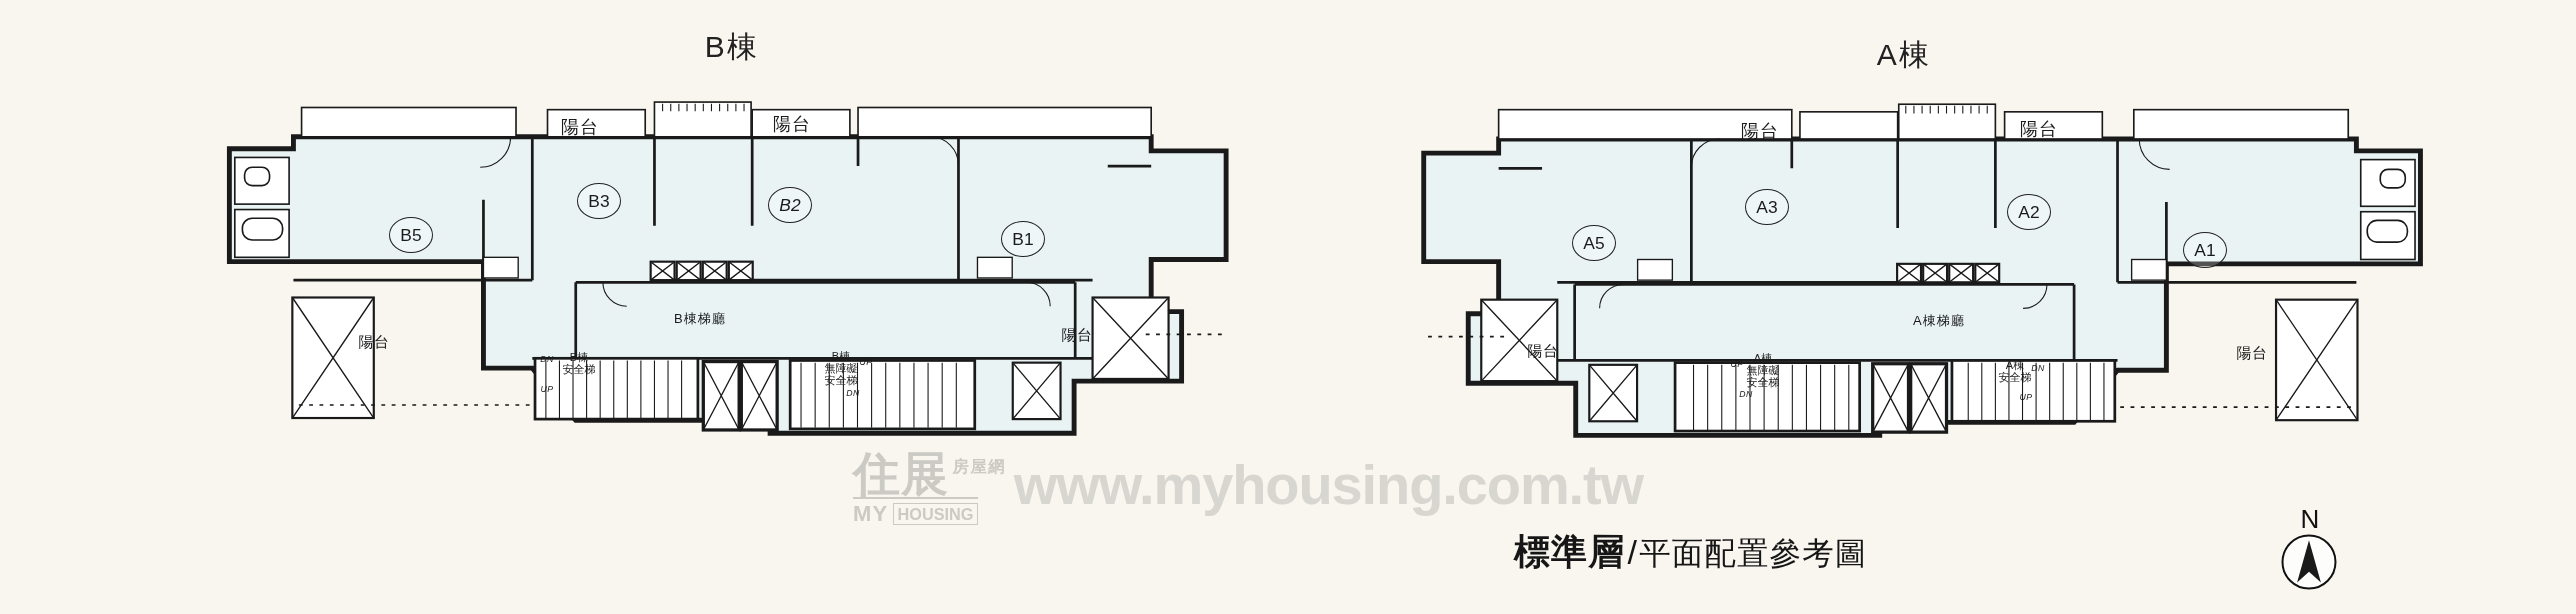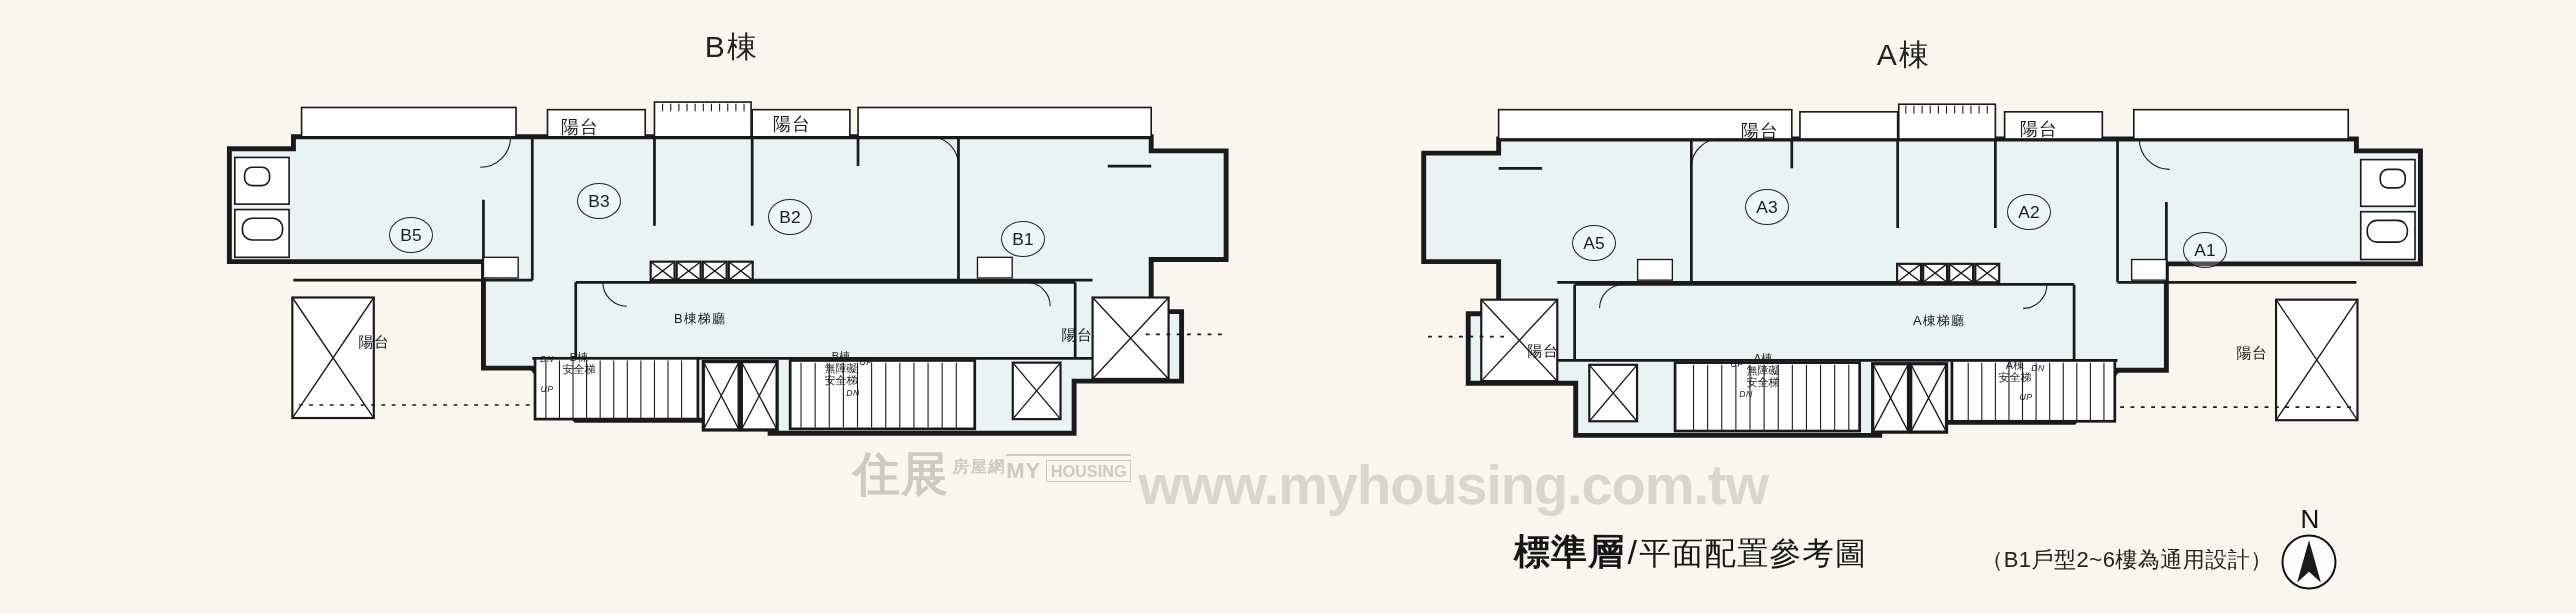--- a/index.html
+++ b/index.html
@@ -20,21 +20,21 @@
     display:flex;align-items:center;justify-content:center;
     font-size:17.4px;background:rgba(255,255,255,0.25);
   }
   .bal-top{font-size:18px;letter-spacing:1.1px;}
   .bal-bottom{font-size:15px;letter-spacing:0.5px;}
   .lobby-lbl{font-size:13px;letter-spacing:1.1px;}
   .stair-lbl{font-size:11px;line-height:12px;text-align:center;}
   .mark{font-size:8.7px;letter-spacing:0.5px;font-style:italic;}
   
   #watermark{position:absolute;left:853px;top:452px;display:flex;align-items:flex-start;}
-  #wm-logo{display:flex;flex-direction:row;align-items:flex-start;color:#cbcac4;}
+  #wm-logo{display:flex;flex-direction:column;align-items:flex-start;color:#cbcac4;}
   #wm-logo-row1{display:flex;align-items:flex-end;}
   #wm-cjk-main{font-size:47px;font-weight:bold;line-height:43px;letter-spacing:1.1px;}
   #wm-cjk-sub{font-size:16.3px;font-weight:bold;margin-left:3.3px;margin-bottom:17px;letter-spacing:1.6px;}
   #wm-logo-row2{display:flex;align-items:center;margin-top:2.2px;border-top:2.2px solid #cbcac4;padding-top:2.2px;}
   #wm-latin-top{font-size:22px;font-weight:bold;letter-spacing:1.1px;}
   #wm-latin-bottom{font-size:16.3px;font-weight:bold;border:1.6px solid #cbcac4;padding:0.5px 3.3px;margin-left:5px;}
   #wm-url{
     font-size:56px;font-weight:bold;color:#d7d6d0;
     letter-spacing:-1.1px;margin-left:7.6px;
   }
@@ -127,21 +127,21 @@
     </g>
     <g>
       <use href="#bldg" xlink:href="#bldg" transform="translate(4460,190) scale(-1,1)"></use>
     </g>
   </svg>
 
   <div id="labels">
       <div class="lbl bldg-title" style="left: 732px; top: 47px;">B棟</div>
       <div class="lbl unit-circle" style="left: 411px; top: 235px;">B5</div>
       <div class="lbl unit-circle" style="left: 599px; top: 201px;">B3</div>
-      <div class="lbl unit-circle" style="left: 790px; top: 217px;">B2</div>
+      <div class="lbl unit-circle" style="left: 790px; top: 205px; font-style: italic;">B2</div>
       <div class="lbl unit-circle" style="left: 1023px; top: 239px;">B1</div>
       <div class="lbl bal-top" style="left: 580px; top: 127px;">陽台</div>
       <div class="lbl bal-top" style="left: 792px; top: 124px;">陽台</div>
       <div class="lbl bal-bottom" style="left: 374px; top: 342px;">陽台</div>
       <div class="lbl bal-bottom" style="left: 1077px; top: 335px;">陽台</div>
       <div class="lbl lobby-lbl" style="left: 700px; top: 319px;">B棟梯廳</div>
       <div class="lbl stair-lbl" style="left: 579px; top: 363px;">
         <div>B棟</div>
         <div>安全梯</div>
       </div>
@@ -191,21 +191,20 @@
       </div>
     </div>
     <div id="wm-url">www.myhousing.com.tw</div>
   </div>
 
   <div id="caption">
     <span class="cap-bold">標準層</span>
     <span class="cap-sep">/</span>
     <span class="cap-rest">平面配置參考圖</span>
   </div>
-  <div id="note">（B1戶型2~6樓為通用設計）</div>
 
   <div id="compass-n" class="lbl">N</div>
   <div id="compass">
     <div id="compass-circle">
       <svg width="51" height="51" viewBox="-47 -47 94 94">
         <path d="M0,-40 L22,38 L0,18 L-22,38 Z" fill="#1a1a1a"></path>
       </svg>
     </div>
   </div>
 

